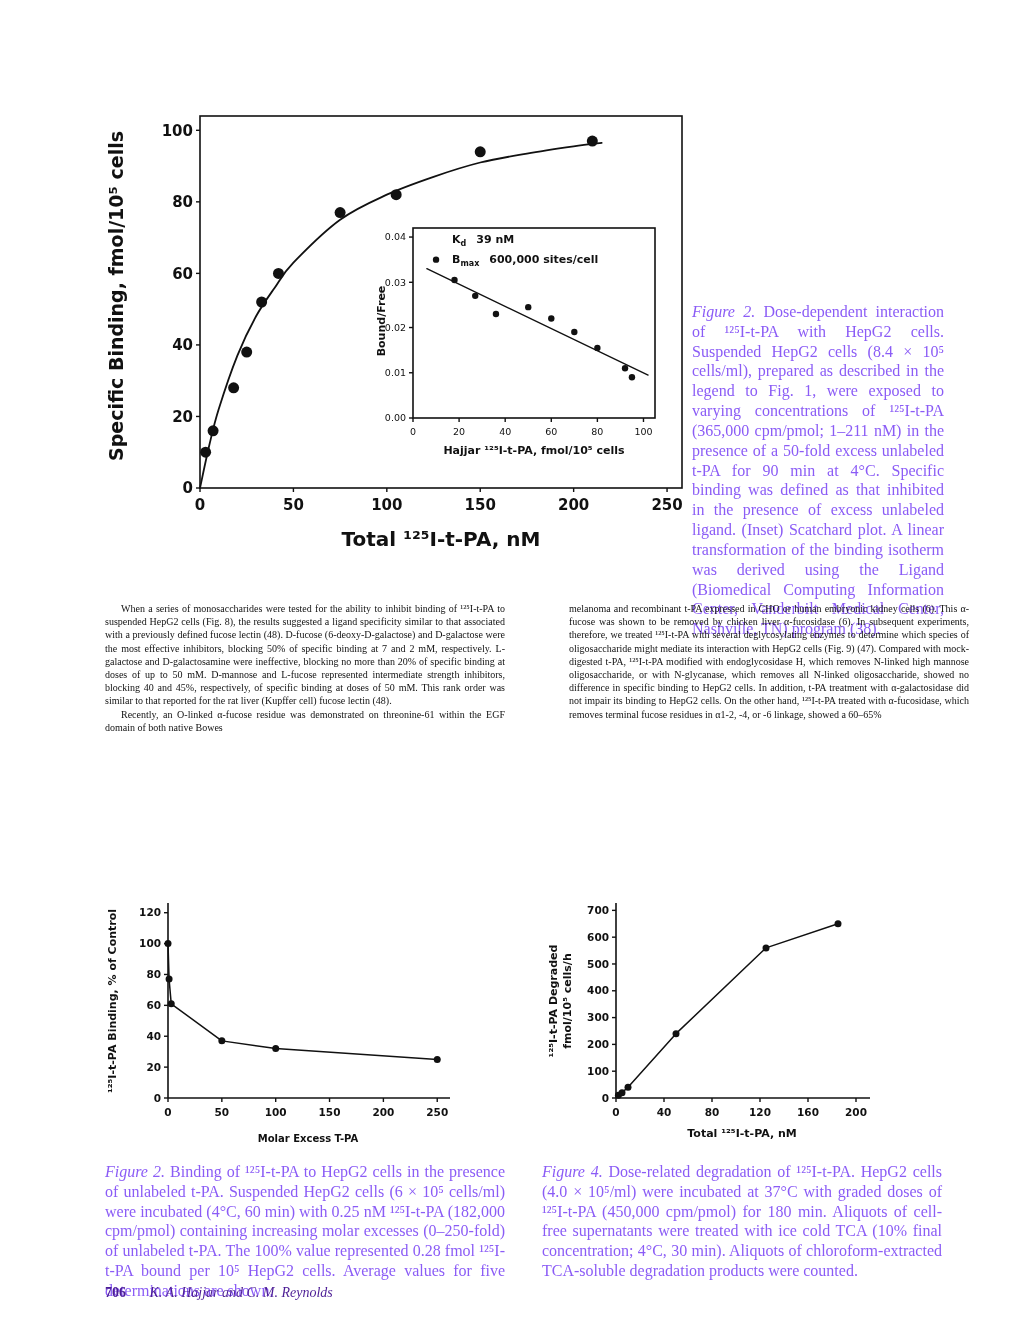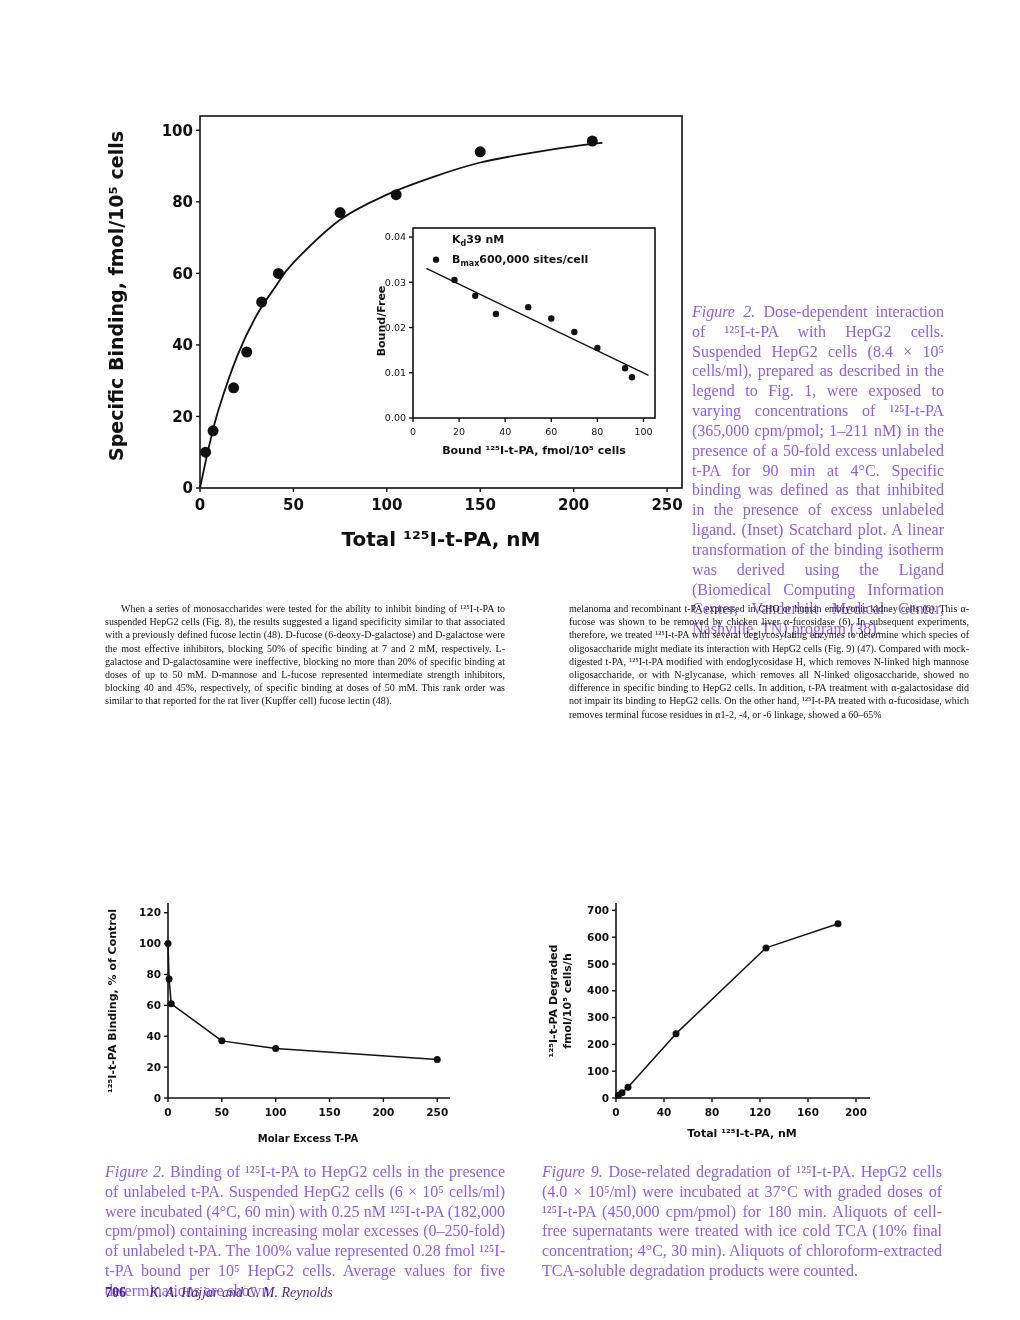--- a/index.html
+++ b/index.html
@@ -16,21 +16,21 @@
   .vlab{transform:translate(-50%,-50%) rotate(-90deg);}
   .vlab2{
     transform:translate(-50%,-50%) rotate(-90deg);
     white-space:pre-line;text-align:center;line-height:1.25;
   }
   .annot{
     position:absolute;font-family:"DejaVu Sans", sans-serif;font-weight:bold;
     font-size:11px;line-height:1.55;color:#111;
   }
   .annot sub{font-size:8px;}
-  .annot .val{}
+  .annot .val{margin-left:10px;}
   .caption{
     position:absolute;font-size:16px;line-height:1.24;text-align:justify;color:#8b5cf6;
   }
   .caption .figlab{font-style:italic;}
   .bodycol{
     position:absolute;width:400px;font-size:10px;line-height:1.32;text-align:justify;color:#111;
   }
   .bodycol p{margin:0;}
   .bodycol p.indent{text-indent:1.6em;}
   .footer{position:absolute;font-size:14px;color:#4c1d95;}
@@ -113,34 +113,35 @@
     <circle cx="130.9714285714286" cy="95.95238095238096" r="3.2" fill="#111"></circle>
     <circle cx="163.23809523809524" cy="89.16666666666666" r="3.2" fill="#111"></circle>
     <circle cx="186.28571428571428" cy="100.4761904761905" r="3.2" fill="#111"></circle>
     <circle cx="209.33333333333331" cy="114.04761904761905" r="3.2" fill="#111"></circle>
     <circle cx="232.38095238095238" cy="129.8809523809524" r="3.2" fill="#111"></circle>
     <circle cx="260.03809523809525" cy="150.23809523809524" r="3.2" fill="#111"></circle>
     <circle cx="266.95238095238096" cy="159.28571428571428" r="3.2" fill="#111"></circle>
   </svg>
 
 <div class="chart-label vlab" style="left:381px;top:321px;font-size:11px;">Bound/Free</div>
-<div class="chart-label" style="left:534px;top:450px;font-size:11px;">Bound ¹²⁵I-t-PA, fmol/10⁵ cells</div>
+<div class="chart-label" style="left:534px;top:450px;font-size:11px;">Hajjar ¹²⁵I-t-PA, fmol/10⁵ cells</div>
 
 <div class="annot" style="left:452px;top:231px;">
   <div><span>K</span><sub>d</sub><span class="val">39 nM</span></div>
   <div><span>B</span><sub>max</sub><span class="val">600,000 sites/cell</span></div>
 </div>
 
 <div class="caption" style="left:692px;top:302px;width:252px;">
   <span class="figlab">Figure 2.</span>
   <span>Dose-dependent interaction of ¹²⁵I-t-PA with HepG2 cells. Suspended HepG2 cells (8.4 × 10⁵ cells/ml), prepared as described in the legend to Fig. 1, were exposed to varying concentrations of ¹²⁵I-t-PA (365,000 cpm/pmol; 1–211 nM) in the presence of a 50-fold excess unlabeled t-PA for 90 min at 4°C. Specific binding was defined as that inhibited in the presence of excess unlabeled ligand. (Inset) Scatchard plot. A linear transformation of the binding isotherm was derived using the Ligand (Biomedical Computing Information Center, Vanderbilt Medical Center, Nashville, TN) program (38).</span>
 </div>
 
 <div class="bodycol" style="left:105px;top:602px;">
   <p class="indent">When a series of monosaccharides were tested for the ability to inhibit binding of ¹²⁵I-t-PA to suspended HepG2 cells (Fig. 8), the results suggested a ligand specificity similar to that associated with a previously defined fucose lectin (48). D-fucose (6-deoxy-D-galactose) and D-galactose were the most effective inhibitors, blocking 50% of specific binding at 7 and 2 mM, respectively. L-galactose and D-galactosamine were ineffective, blocking no more than 20% of specific binding at doses of up to 50 mM. D-mannose and L-fucose represented intermediate strength inhibitors, blocking 40 and 45%, respectively, of specific binding at doses of 50 mM. This rank order was similar to that reported for the rat liver (Kupffer cell) fucose lectin (48).</p>
+  <p class="indent">Recently, an O-linked α-fucose residue was demonstrated on threonine-61 within the EGF domain of both native Bowes</p>
 </div>
 <div class="bodycol" style="left:542px;top:602px;margin-left:27px;">
   <p>melanoma and recombinant t-PA expressed in CHO or human embryonic kidney cells (6). This α-fucose was shown to be removed by chicken liver α-fucosidase (6). In subsequent experiments, therefore, we treated ¹²⁵I-t-PA with several deglycosylating enzymes to determine which species of oligosaccharide might mediate its interaction with HepG2 cells (Fig. 9) (47). Compared with mock-digested t-PA, ¹²⁵I-t-PA modified with endoglycosidase H, which removes N-linked high mannose oligosaccharide, or with N-glycanase, which removes all N-linked oligosaccharide, showed no difference in specific binding to HepG2 cells. In addition, t-PA treatment with α-galactosidase did not impair its binding to HepG2 cells. On the other hand, ¹²⁵I-t-PA treated with α-fucosidase, which removes terminal fucose residues in α1-2, -4, or -6 linkage, showed a 60–65%</p>
 </div>
 
 <svg class="abs" style="left:118px;top:893px;" width="345" height="252">
     <line x1="50" y1="10" x2="50" y2="205" stroke="#111" stroke-width="1.6"></line>
     <line x1="50" y1="205" x2="332" y2="205" stroke="#111" stroke-width="1.6"></line>
     <line x1="50" y1="205" x2="50" y2="209" stroke="#111" stroke-width="1.4"></line>
     <text x="50" y="222.5" text-anchor="middle" font-size="10.5" font-weight="bold" fill="#111">0</text>
@@ -221,20 +222,20 @@
     <circle cx="70" cy="194.27777777777777" r="3.5" fill="#111"></circle>
     <circle cx="118" cy="140.66666666666669" r="3.5" fill="#111"></circle>
     <circle cx="208" cy="54.888888888888886" r="3.5" fill="#111"></circle>
     <circle cx="280" cy="30.763888888888886" r="3.5" fill="#111"></circle>
   </svg>
 <div class="chart-label vlab2" style="left:561px;top:1001px;font-size:11px;">¹²⁵I-t-PA Degraded
 fmol/10⁵ cells/h</div>
 <div class="chart-label" style="left:742px;top:1133px;font-size:11px;">Total ¹²⁵I-t-PA, nM</div>
 
 <div class="caption" style="left:542px;top:1162px;width:400px;">
-  <span class="figlab">Figure 9.</span>
+  <span class="figlab">Figure 4.</span>
   <span>Dose-related degradation of ¹²⁵I-t-PA. HepG2 cells (4.0 × 10⁵/ml) were incubated at 37°C with graded doses of ¹²⁵I-t-PA (450,000 cpm/pmol) for 180 min. Aliquots of cell-free supernatants were treated with ice cold TCA (10% final concentration; 4°C, 30 min). Aliquots of chloroform-extracted TCA-soluble degradation products were counted.</span>
 </div>
 
 <div class="footer" style="left:105px;top:1285px;">
   <span class="pagenum">706</span>
   <span class="authors">K. A. Hajjar and C. M. Reynolds</span>
 </div>
 
 </body></html>

